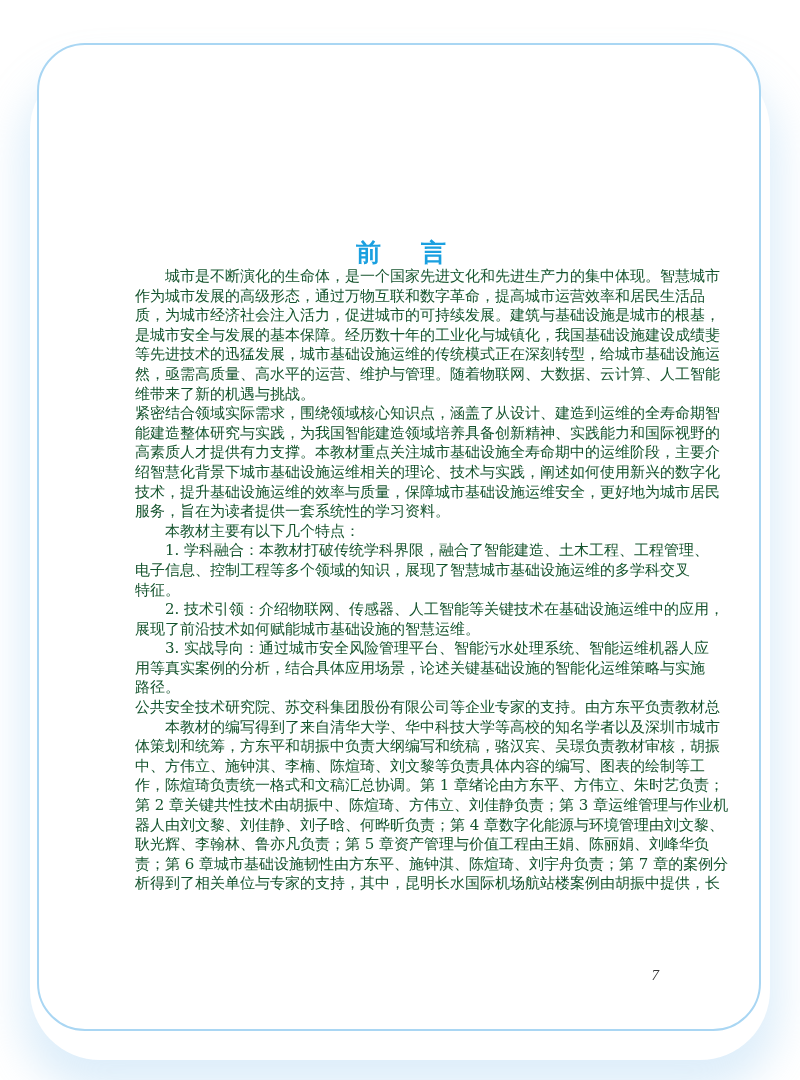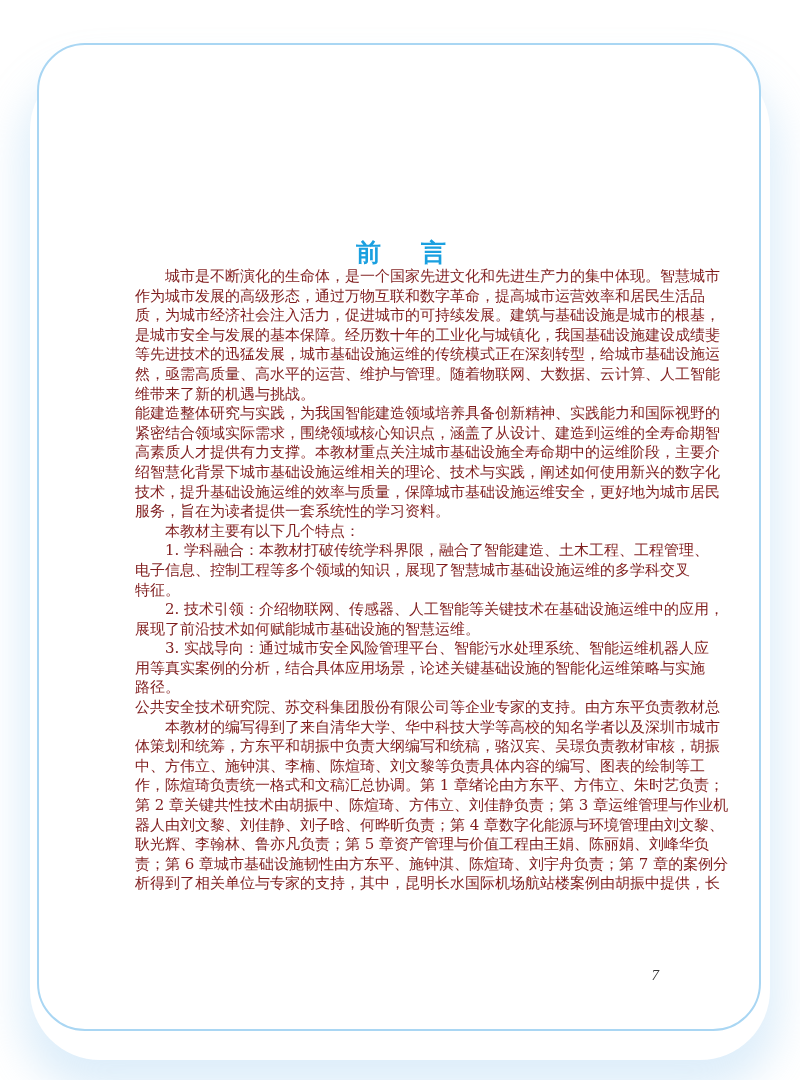--- a/index.html
+++ b/index.html
@@ -52,21 +52,21 @@
       line-height: 30px;
       margin-top: 46px;
     }
     .body-text {
       position: absolute;
       left: 96px;
       top: 222px;
       width: 532px;
       font-size: 15px;
       line-height: 19.6px;
-      color: #7f1d1d;
+      color: #14532d;
     }
     .line {
       display: block;
       white-space: nowrap;
       height: 19.6px;
       text-align: justify;
       text-align-last: justify;
     }
     .line.last {
       text-align-last: left;
@@ -93,22 +93,22 @@
   <div class="title">前言</div>
 
   <div class="body-text" id="body-text">
       <span class="line indent">城市是不断演化的生命体，是一个国家先进文化和先进生产力的集中体现。智慧城市</span>
       <span class="line">作为城市发展的高级形态，通过万物互联和数字革命，提高城市运营效率和居民生活品</span>
       <span class="line">质，为城市经济社会注入活力，促进城市的可持续发展。建筑与基础设施是城市的根基，</span>
       <span class="line">是城市安全与发展的基本保障。经历数十年的工业化与城镇化，我国基础设施建设成绩斐</span>
       <span class="line">等先进技术的迅猛发展，城市基础设施运维的传统模式正在深刻转型，给城市基础设施运</span>
       <span class="line">然，亟需高质量、高水平的运营、维护与管理。随着物联网、大数据、云计算、人工智能</span>
       <span class="line last">维带来了新的机遇与挑战。</span>
+      <span class="line">紧密结合领域实际需求，围绕领域核心知识点，涵盖了从设计、建造到运维的全寿命期智</span>
       <span class="line">能建造整体研究与实践，为我国智能建造领域培养具备创新精神、实践能力和国际视野的</span>
-      <span class="line">紧密结合领域实际需求，围绕领域核心知识点，涵盖了从设计、建造到运维的全寿命期智</span>
       <span class="line">高素质人才提供有力支撑。本教材重点关注城市基础设施全寿命期中的运维阶段，主要介</span>
       <span class="line">绍智慧化背景下城市基础设施运维相关的理论、技术与实践，阐述如何使用新兴的数字化</span>
       <span class="line">技术，提升基础设施运维的效率与质量，保障城市基础设施运维安全，更好地为城市居民</span>
       <span class="line last">服务，旨在为读者提供一套系统性的学习资料。</span>
       <span class="line indent last">本教材主要有以下几个特点：</span>
       <span class="line indent">1. 学科融合：本教材打破传统学科界限，融合了智能建造、土木工程、工程管理、</span>
       <span class="line">电子信息、控制工程等多个领域的知识，展现了智慧城市基础设施运维的多学科交叉</span>
       <span class="line last">特征。</span>
       <span class="line indent">2. 技术引领：介绍物联网、传感器、人工智能等关键技术在基础设施运维中的应用，</span>
       <span class="line last">展现了前沿技术如何赋能城市基础设施的智慧运维。</span>

